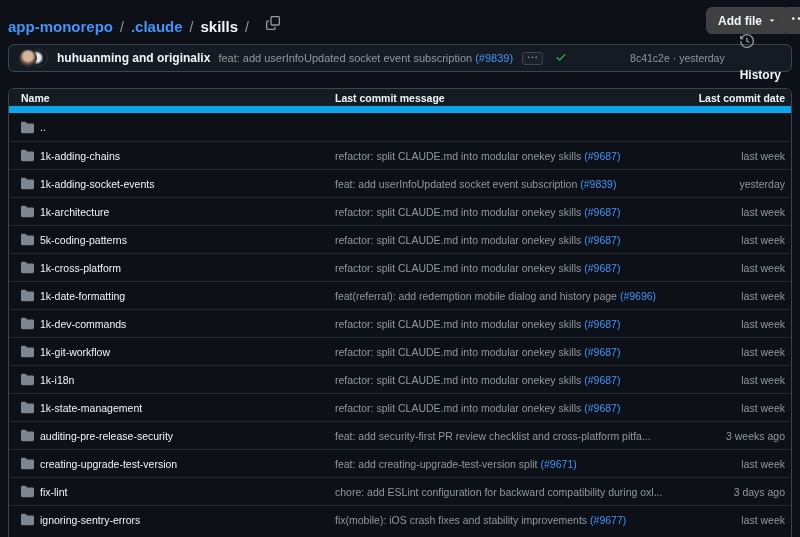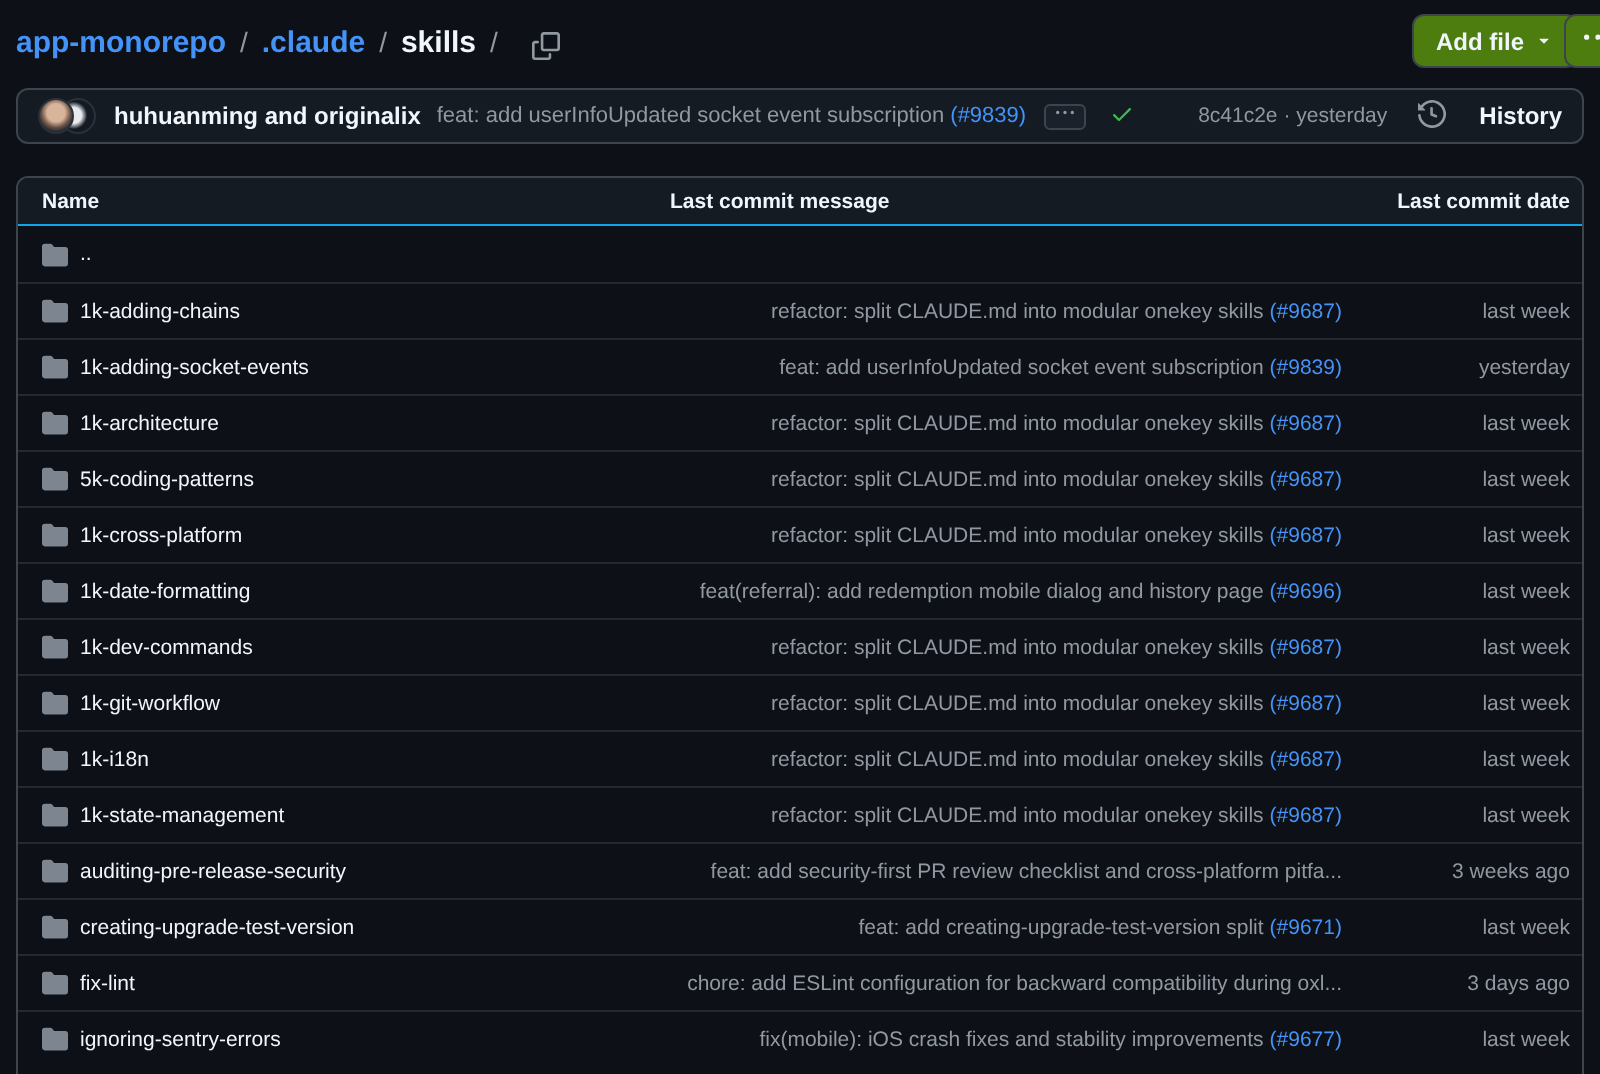--- a/index.html
+++ b/index.html
@@ -7,30 +7,30 @@
   body {
     background:#0d1117;
     font-family:"Liberation Sans", sans-serif;
     color:#f0f6fc;
     position:relative;
   }
   a { text-decoration:none; cursor:pointer; }
 
   
   .topbar { position:absolute; top:10px; left:8px; right:0; height:28px; display:flex; align-items:center; }
-  .crumbs { display:flex; align-items:flex-start; gap:7px; font-size:15px; font-weight:600; }
+  .crumbs { display:flex; align-items:flex-end; gap:7px; font-size:15px; font-weight:600; }
   .crumb-link { color:#4493f8; }
   .crumb-sep { color:#9198a1; font-weight:400; font-size:14px; }
   .crumb-current { color:#f0f6fc; }
   .copy-btn { margin-left:6px; display:inline-flex; align-items:center; justify-content:center; width:22px; height:22px; border-radius:4px; background:transparent; border:none; cursor:pointer; }
   .copy-btn svg { fill:#9198a1; }
 
   .btn {
     display:inline-flex; align-items:center; justify-content:center; gap:5px;
-    background:#4d7c0f; border:1px solid #3d444d; border-radius:6px;
+    background:#404040; border:1px solid #3d444d; border-radius:6px;
     color:#f0f6fc; font-size:12px; font-weight:600; font-family:inherit;
     height:27px; cursor:pointer;
   }
   .add-file-btn { position:absolute; top:7px; left:706px; padding:0 11px; }
   .add-file-btn svg { fill:#f0f6fc; }
   .kebab-btn { position:absolute; top:7px; left:782px; width:34px; padding:0; }
   .kebab-btn svg { fill:#f0f6fc; }
 
   
   .commit-bar {
@@ -49,46 +49,46 @@
   .desc-pill {
     margin-left:9px; width:21px; height:13px; border:1px solid #3d444d; border-radius:3px;
     background:#1b212b; display:inline-flex; align-items:center; justify-content:center; cursor:pointer; flex:none;
   }
   .desc-pill svg { fill:#9198a1; }
   .check-icon { margin-left:12px; display:inline-flex; cursor:pointer; flex:none; }
   .check-icon svg { fill:#3fb950; }
   .commit-right { margin-left:auto; display:flex; align-items:center; white-space:nowrap; }
   .commit-meta { color:#9198a1; font-size:10.5px; }
   .commit-meta .hash { color:#9198a1; }
-  .history { margin-left:15px; display:inline-flex; align-items:center; gap:17px; color:#f0f6fc; font-size:12px; font-weight:600; }
+  .history { margin-left:15px; display:inline-flex; align-items:flex-start; gap:17px; color:#f0f6fc; font-size:12px; font-weight:600;flex-direction:column; }
   .history svg { fill:#9198a1; }
 
   
   .file-table {
     position:absolute; top:88px; left:8px; width:784px; height:460px;
     border:1px solid #3d444d; border-radius:6px 6px 0 0; overflow:hidden;
     background:#0d1117;
   }
   .thead {
     display:grid; grid-template-columns:326px 1fr 120px; align-items:center;
-    height:24px; background:#151b23; border-bottom:1px solid #0ea5e9;
+    height:24px; background:#151b23; border-bottom:7px solid #0ea5e9;
     font-size:10.5px; font-weight:700; color:#f0f6fc;
   }
   .thead .c-name { padding-left:12px; }
   .thead .c-date { text-align:right; padding-right:6px; }
   .trow {
     display:grid; grid-template-columns:326px 1fr 120px; align-items:center;
     height:28px; font-size:10.5px;
   }
   .trow + .trow { border-top:1px solid #222933; }
   .name-cell { display:flex; align-items:center; padding-left:12px; overflow:hidden; white-space:nowrap; }
   .name-cell .icon { display:inline-flex; margin-right:6px; flex:none; }
   .name-cell .icon svg { fill:#7d8590; }
   .name-link { color:#f0f6fc; }
-  .msg-cell { overflow:hidden; white-space:nowrap; text-overflow:ellipsis; color:#9198a1;text-align:right; }
+  .msg-cell { overflow:hidden; white-space:nowrap; text-overflow:ellipsis; color:#9198a1; }
   .msg-link { color:#9198a1; }
   .pr-link { color:#4493f8; margin-left:3px; }
   .pr-link:empty { display:none; }
   .date-cell { text-align:right; padding-right:6px; color:#9198a1; white-space:nowrap; }
 </style>
 </head>
 <body>
 
 <div class="topbar">
   <div class="crumbs">

